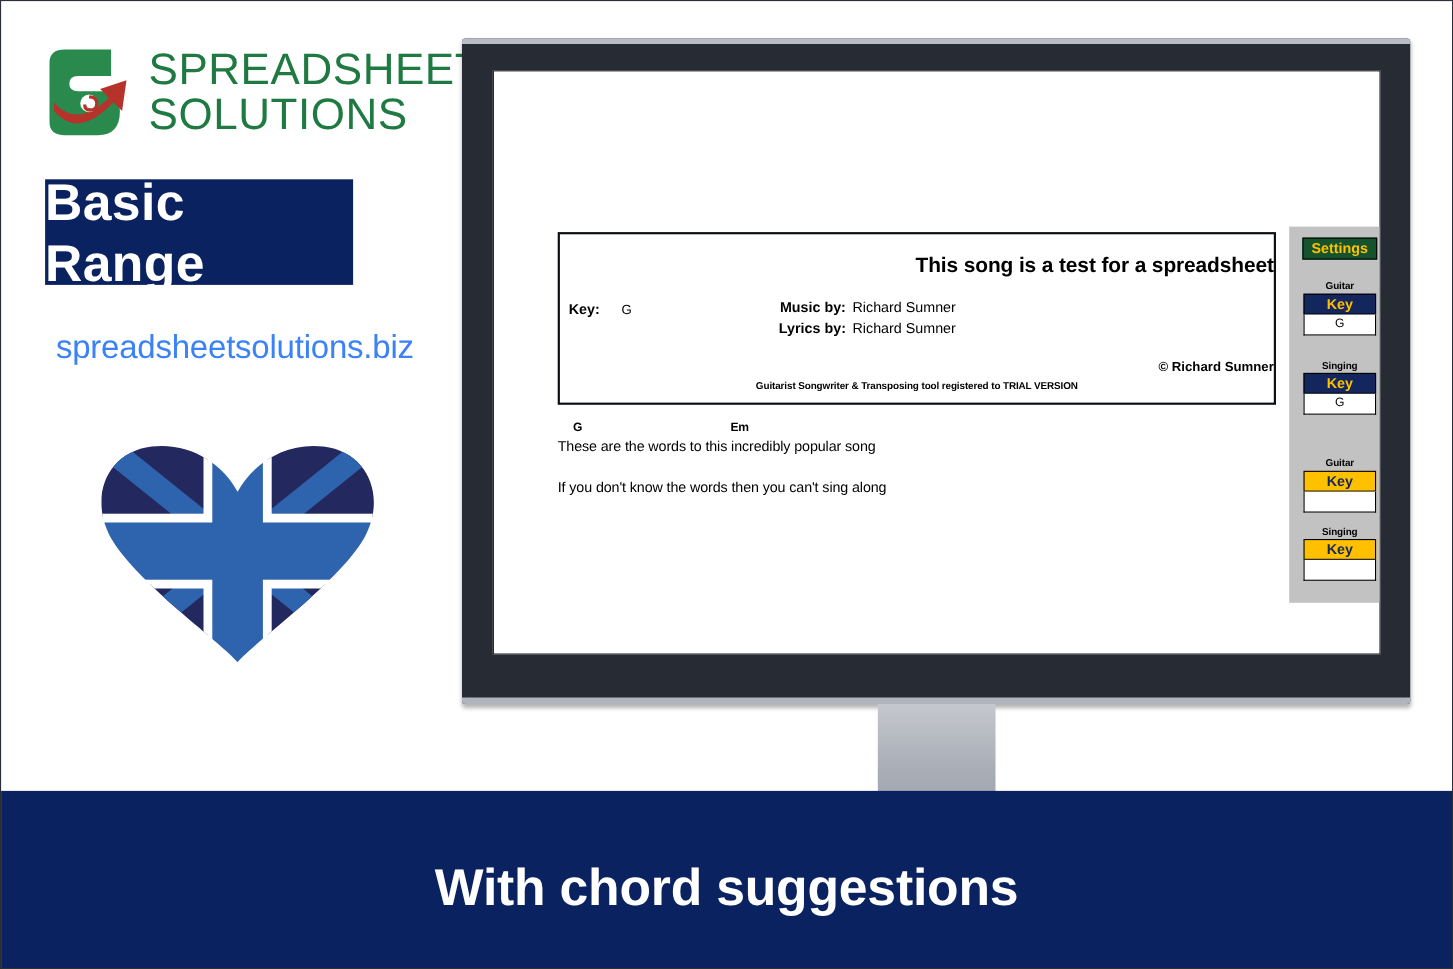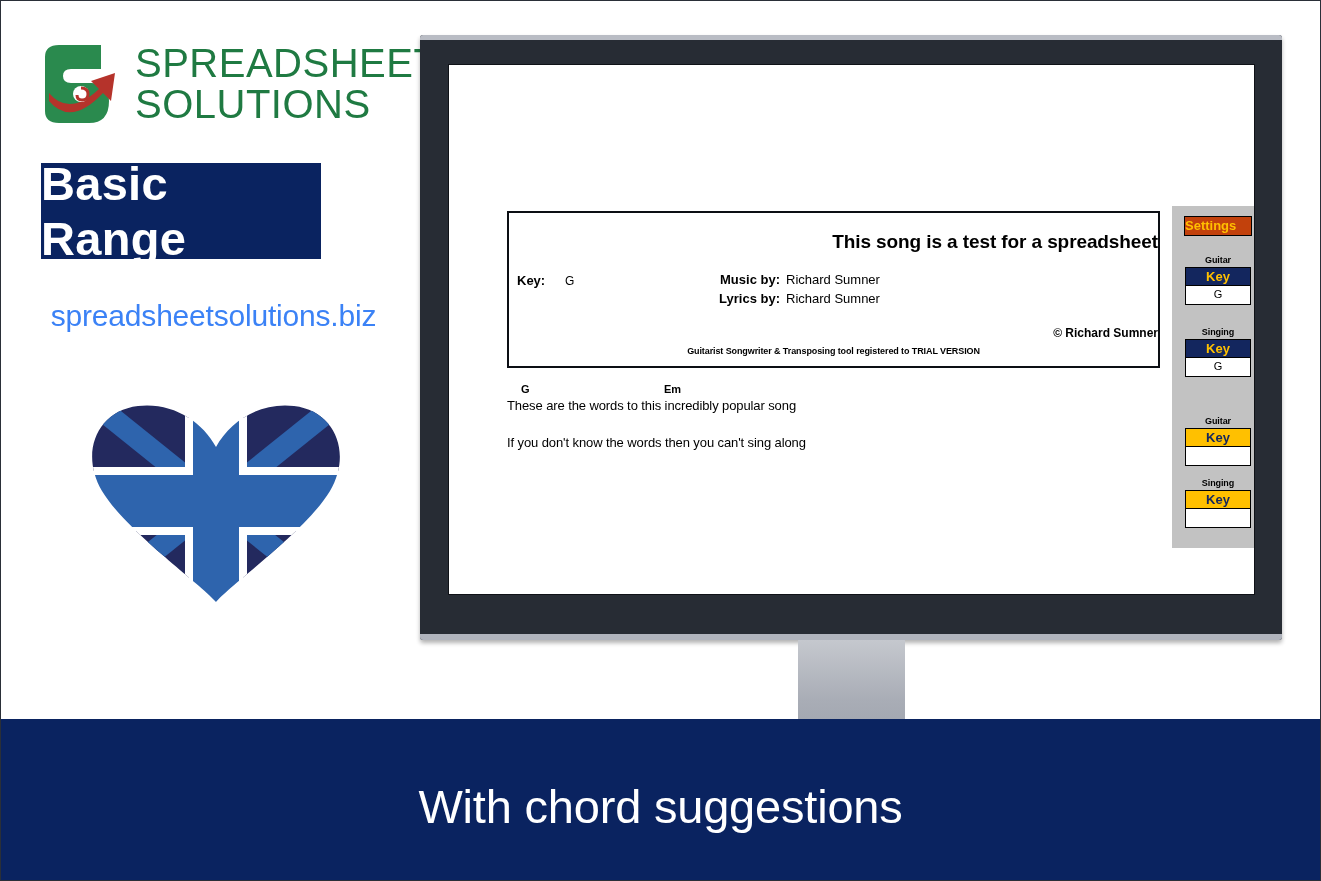--- a/index.html
+++ b/index.html
@@ -166,21 +166,21 @@
     font-weight: bold;
   }
   #key-value {
     position: absolute;
     left: 56px;
     top: 61px;
     font-size: 12px;
   }
   #credits {
     position: absolute;
-    left: 161px;
+    left: 150px;
     top: 58px;
     width: 330px;
   }
   .credit-row {
     display: flex;
     justify-content: flex-start;
     font-size: 13px;
     line-height: 18px;
     margin-bottom: 1px;
   }
@@ -243,26 +243,27 @@
     height: 342px;
     background: #c2c2c2;
   }
   #settings-title {
     position: absolute;
     left: 50%;
     transform: translateX(-50%);
     top: 10px;
     width: 68px;
     height: 20px;
-    background: #c2410c;
+    background: #14532d;
     border: 1px solid #000000;
     box-sizing: border-box;
     color: #ffc000;
     font-size: 13px;
     font-weight: bold;
+    text-align: center;
     line-height: 18px;
   }
   .key-group {
     position: absolute;
     left: 50%;
     transform: translateX(-50%);
     width: 66px;
   }
   .key-caption {
     font-size: 9px;
@@ -308,21 +309,21 @@
     bottom: 0;
     background: #0a2360;
   }
   #bottom-band-label {
     position: absolute;
     left: 0; right: 0;
     top: 60px;
     text-align: center;
     color: #ffffff;
     font-size: 47px;
-    font-weight: normal;
+    font-weight: bold;
     letter-spacing: -0.2px;
   }
 </style>
 </head>
 <body>
 
 <div id="page">
 
   <div id="brand-block">
     <div id="logo-row">

